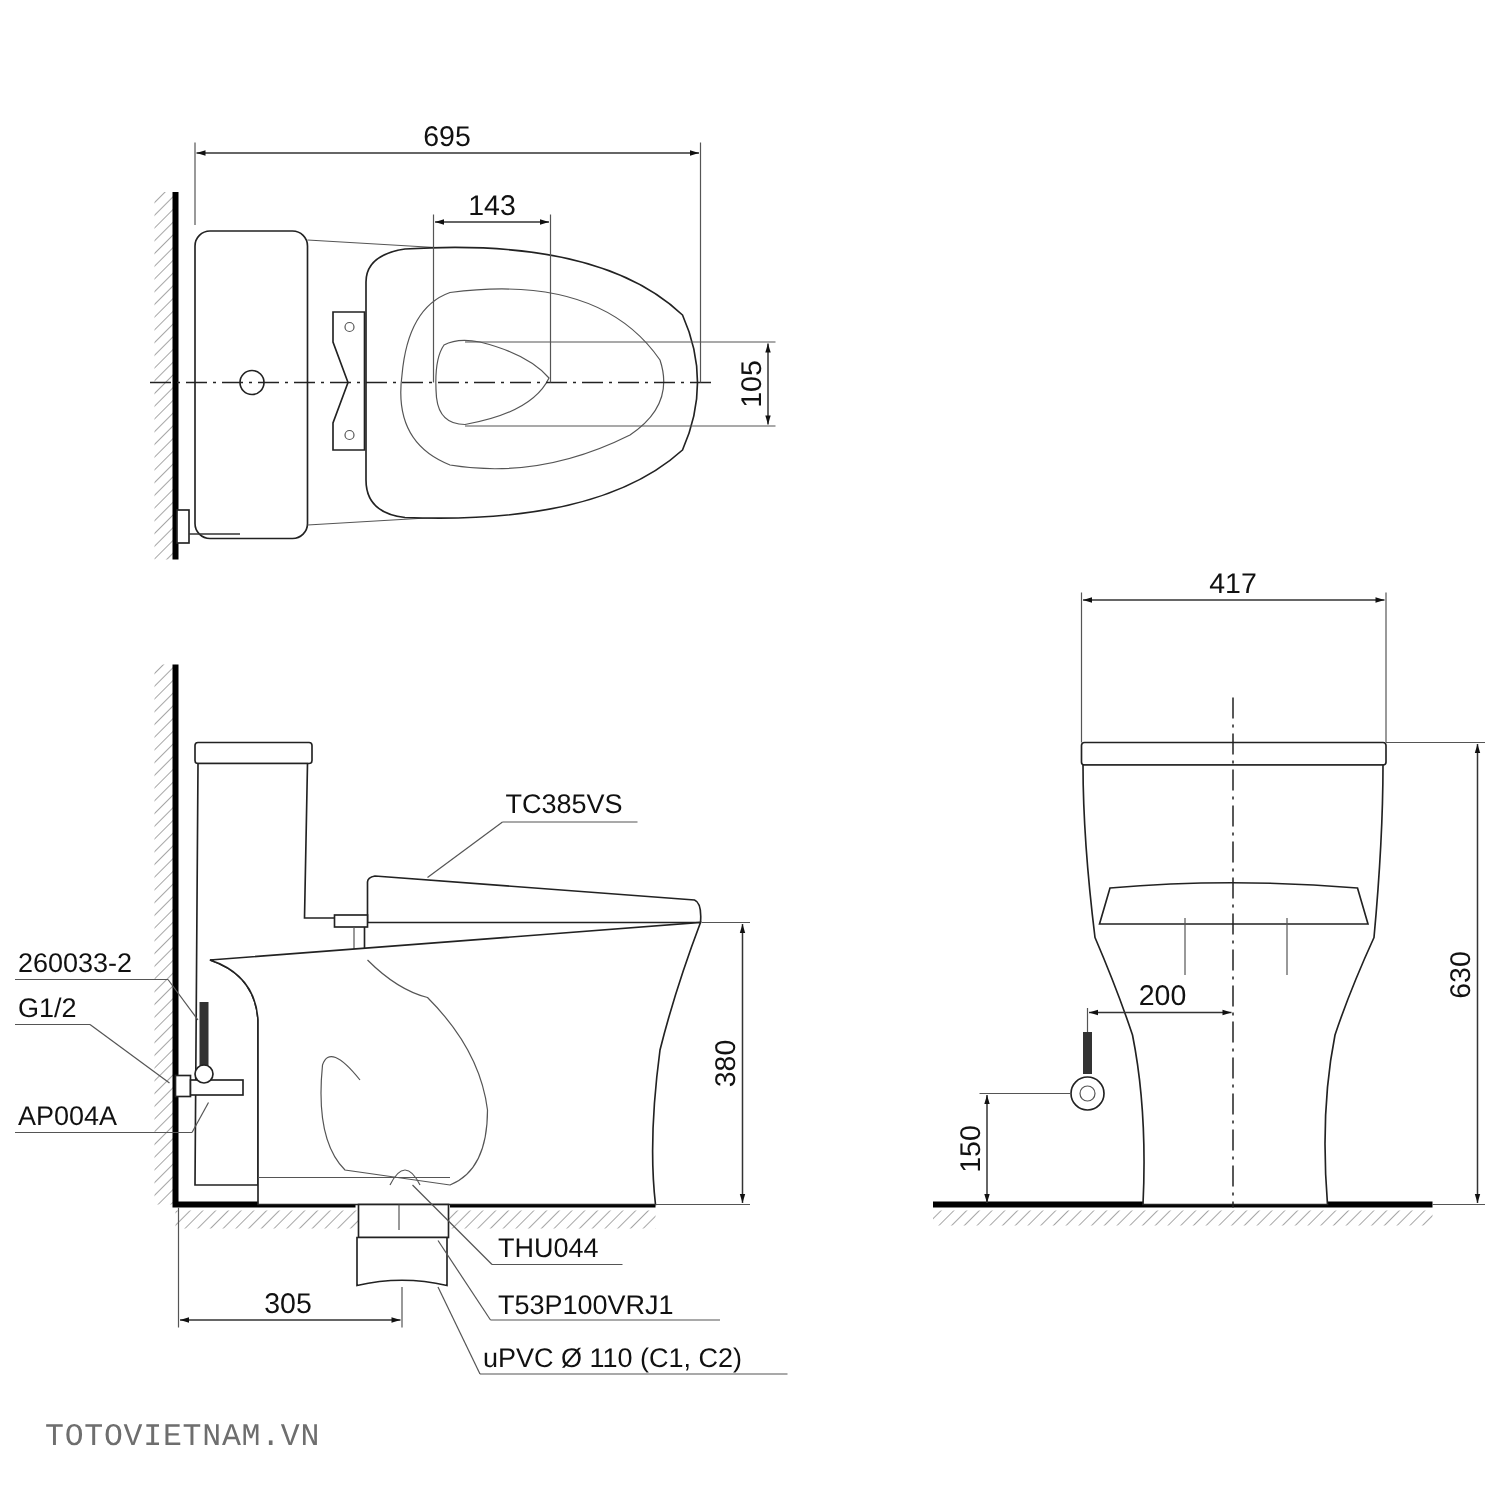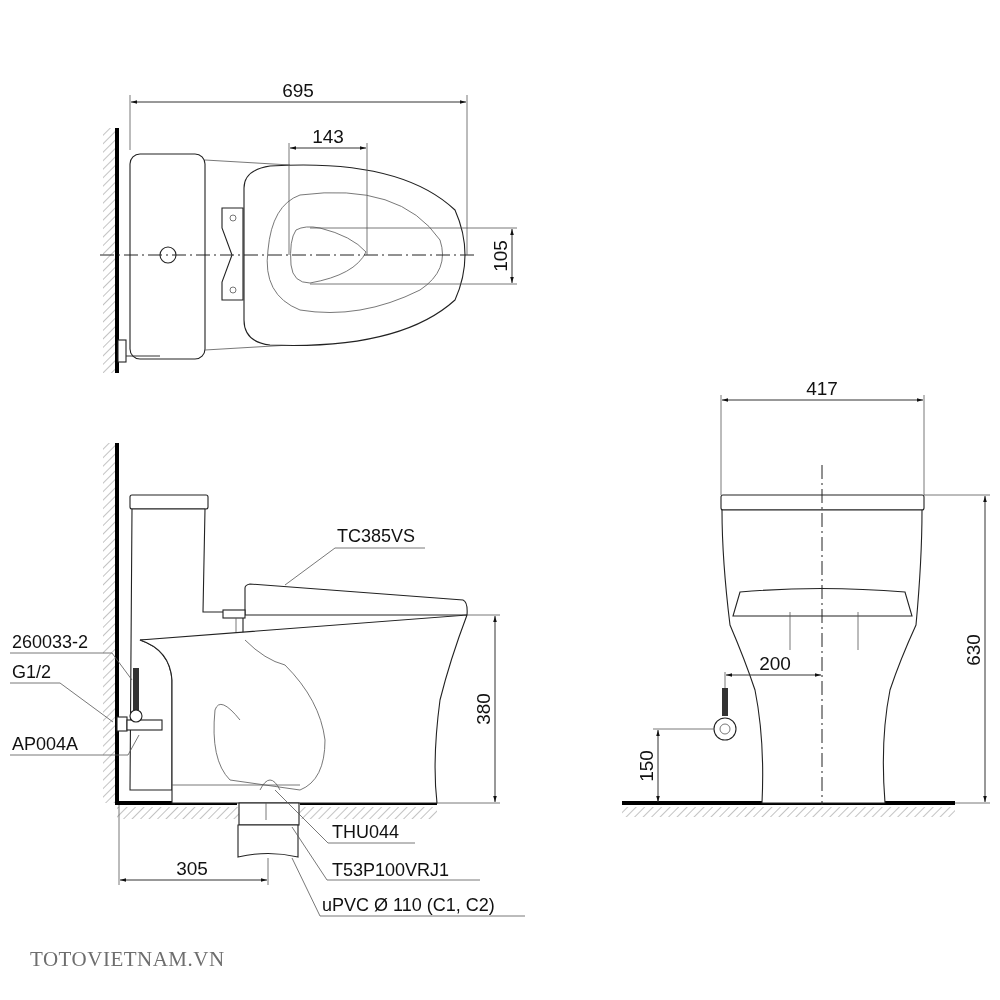--- a/index.html
+++ b/index.html
@@ -5,21 +5,21 @@
   html, body { margin: 0; padding: 0; background: #ffffff; }
   body { width: 1000px; height: 1000px; position: relative; overflow: hidden; font-family: "Liberation Sans", sans-serif; }
   svg { position: absolute; left: 0; top: 0; }
   .ln { stroke: #333; stroke-width: 1; fill: none; }
   .thin { stroke: #555; stroke-width: 0.8; fill: none; }
   .obj { stroke: #222; stroke-width: 1.1; fill: #fff; }
   .wall { stroke: #000; stroke-width: 4; fill: none; }
   .center { stroke: #222; stroke-width: 1; stroke-dasharray: 14 4 2 4; fill: none; }
   .dim { font-family: "Liberation Sans", sans-serif; font-size: 19px; fill: #111; }
   .lbl { font-family: "Liberation Sans", sans-serif; font-size: 18px; fill: #111; }
-  .brand { position: absolute; left: 30px; top: 947px; font-family: Liberation Serif, serif; font-size: 21px; color: #6e6e6e; letter-spacing: 0.5px; }
+  .brand { position: absolute; left: 30px; top: 947px; font-family: Liberation Mono, monospace; font-size: 21px; color: #6e6e6e; letter-spacing: 0.5px; }
 </style>
 </head>
 <body>
 
 <svg width="1000" height="1000" viewBox="0 0 1000 1000">
   <defs>
     <pattern id="hatch" width="6" height="6" patternUnits="userSpaceOnUse" patternTransform="rotate(45)">
       <line x1="0" y1="0" x2="0" y2="6" stroke="#888" stroke-width="1"></line>
     </pattern>
     <marker id="arr" viewBox="0 0 10 10" refX="10" refY="5" markerWidth="8" markerHeight="6" orient="auto-start-reverse">

